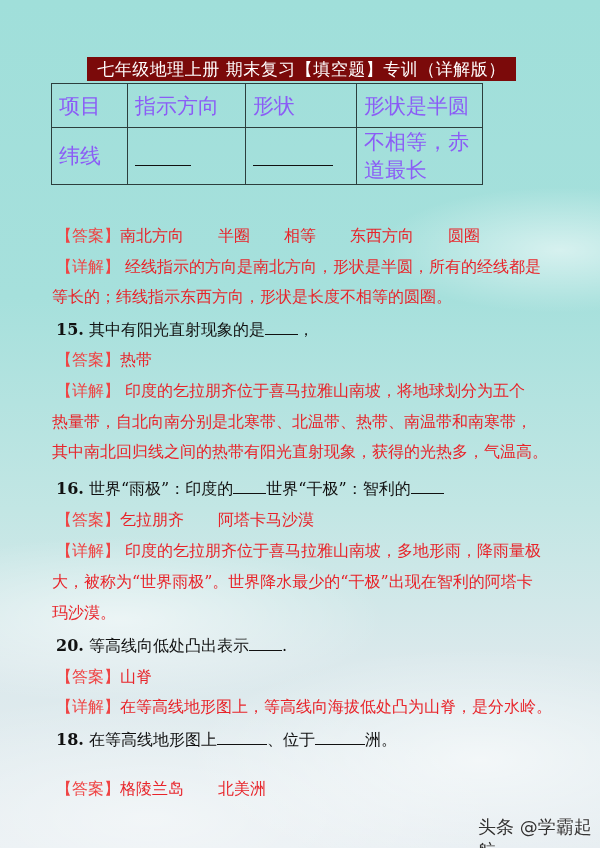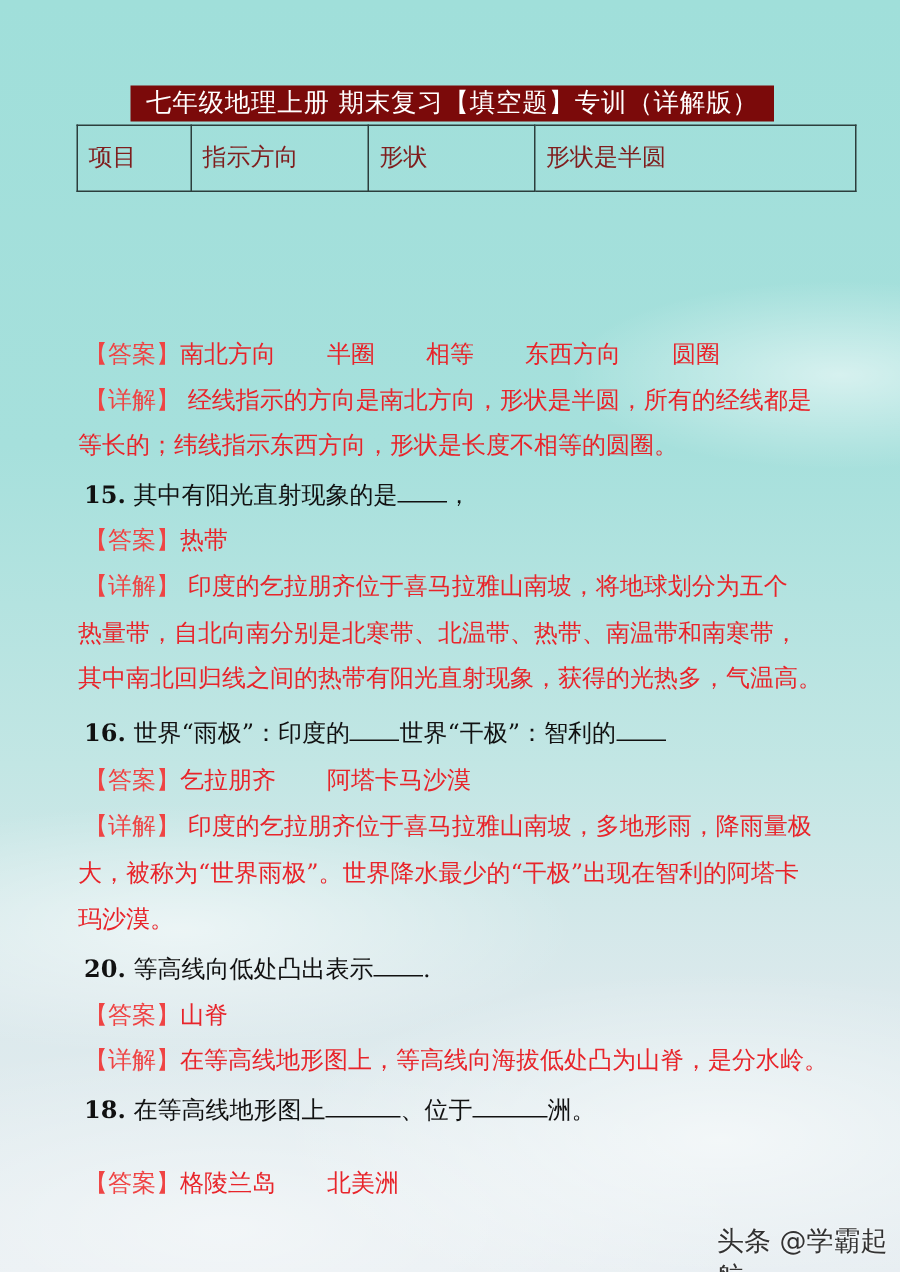--- a/index.html
+++ b/index.html
@@ -12,22 +12,22 @@
       radial-gradient(ellipse 420px 160px at 480px 760px, rgba(255,255,255,0.6), rgba(255,255,255,0) 70%),
       radial-gradient(ellipse 500px 180px at 150px 820px, rgba(255,255,255,0.5), rgba(255,255,255,0) 70%),
       linear-gradient(180deg, #a0dfda 0%, #a6e0dc 35%, #c2e6e4 60%, #dbe9ec 78%, #e6edf1 100%);
   }
   .title-banner {
     position:absolute; left:87px; top:57px; width:429px; height:24px;
     background:#7b0a0a; color:#fff; font-size:17px; line-height:24px;
     text-align:center; letter-spacing:0.5px; white-space:nowrap;
   }
   table.grid {
-    position:absolute; left:51px; top:83px; width:520px;
-    border-collapse:collapse; font-size:16px; color:#7f1d1d;
+    position:absolute; left:51px; top:83px; width:432px;
+    border-collapse:collapse; font-size:21px; color:#8b5cf6;
   }
   table.grid td {
     border:1.5px solid #2c3e3d; height:43px; padding:0 0 0 7px; vertical-align:middle;
   }
   .blank { display:inline-block; border-bottom:1.5px solid #111; height:14px; margin-top:10px; }
   .line { position:absolute; left:56px; font-size:16px; white-space:nowrap; }
   .red { color:#e8242a; }
   .tag { color:#ef4444; }
   .q { color:#111;text-align:right; }
   .q b { font-weight:bold; }
@@ -43,20 +43,26 @@
 
 <div class="title-banner">七年级地理上册  期末复习【填空题】专训（详解版）</div>
 
 <table class="grid">
   <tbody>
       <tr>
     <td style="width:68px">项目</td>
     <td style="width:110px">指示方向</td>
     <td style="width:103px">形状</td>
     <td>形状是半圆</td>
+  </tr>
+  <tr>
+    <td>纬线</td>
+    <td><span class="blank" style="width:56px"></span></td>
+    <td><span class="blank" style="width:80px"></span></td>
+    <td>不相等，赤道最长</td>
   </tr>
 </tbody>
   </table>
 
 <div class="line red" style="top:226px">
   <span class="tag">【答案】</span><span>南北方向</span><span class="gap" style="width:34px"></span><span>半圈</span><span class="gap" style="width:34px"></span><span>相等</span><span class="gap" style="width:34px"></span><span>东西方向</span><span class="gap" style="width:34px"></span><span>圆圈</span>
 </div>
 <div class="line red" style="top:257px">
   <span class="tag">【详解】</span> <span>经线指示的方向是南北方向，形状是半圆，所有的经线都是</span>
 </div>

